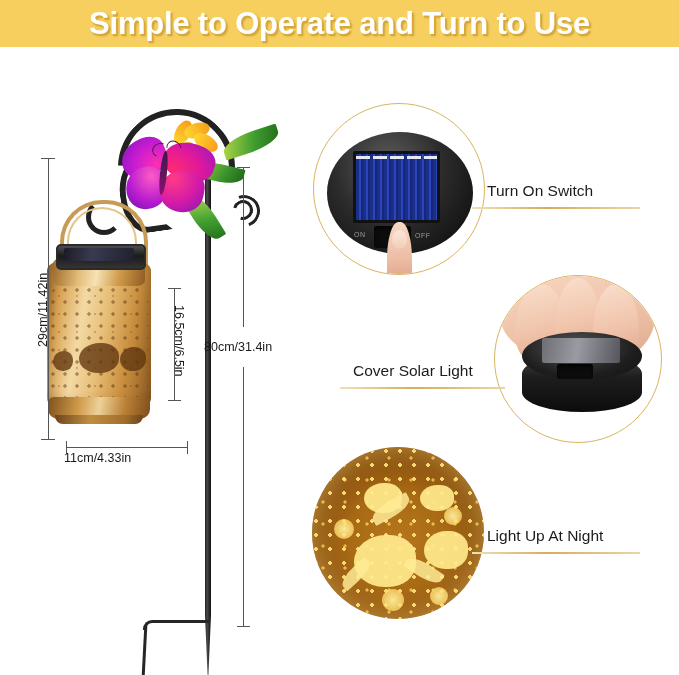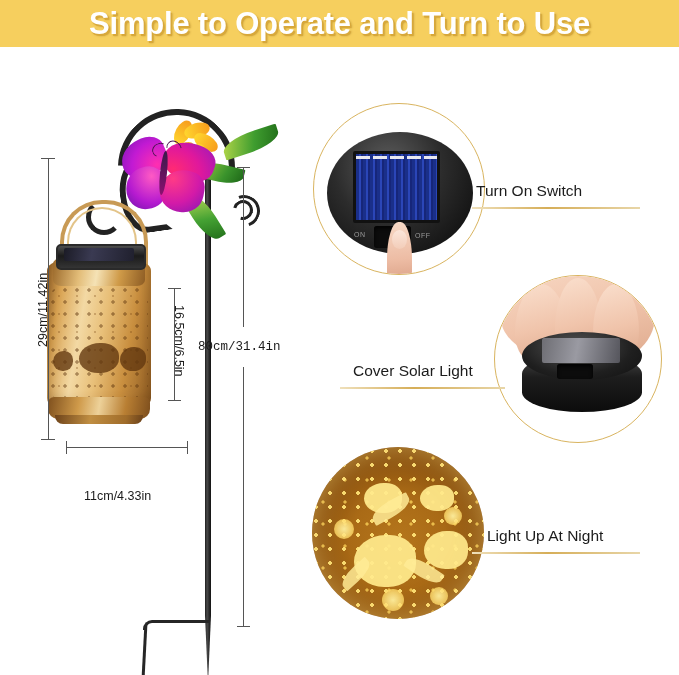--- a/index.html
+++ b/index.html
@@ -338,44 +338,44 @@
   <div class="lantern-panel"></div>
 
   <div class="dimline v-line" style="left:48px;top:111px;height:282px;"></div>
   <div class="tick" style="left:41px;top:111px;width:14px;height:1px;"></div>
   <div class="tick" style="left:41px;top:392px;width:14px;height:1px;"></div>
   <div class="dim-text rot-ccw" style="left:36px;top:300px;">29cm/11.42in</div>
 
   <div class="dimline h-line" style="left:66px;top:400px;width:122px;"></div>
   <div class="tick" style="left:66px;top:394px;width:1px;height:13px;"></div>
   <div class="tick" style="left:187px;top:394px;width:1px;height:13px;"></div>
-  <div class="dim-text" style="left:84px;top:404px;margin-top:38px;">11cm/4.33in</div>
+  <div class="dim-text" style="left:64px;top:404px;">11cm/4.33in</div>
 
   <div class="dimline v-line" style="left:174px;top:241px;height:113px;"></div>
   <div class="tick" style="left:168px;top:241px;width:13px;height:1px;"></div>
   <div class="tick" style="left:168px;top:353px;width:13px;height:1px;"></div>
   <div class="dim-text rot-cw" style="left:186px;top:258px;">16.5cm/6.5in</div>
 
   <div class="dimline v-line" style="left:243px;top:120px;height:160px;"></div>
   <div class="dimline v-line" style="left:243px;top:320px;height:260px;"></div>
   <div class="tick" style="left:237px;top:120px;width:13px;height:1px;"></div>
   <div class="tick" style="left:237px;top:579px;width:13px;height:1px;"></div>
-  <div class="dim-text" style="left:198px;top:293px;font-family:Liberation Mono, monospace;">80cm/31.4in</div>
+  <div class="dim-text" style="left:204px;top:293px;">80cm/31.4in</div>
 </div>
 
 <div class="callout-circle" style="left:313px;top:103px;width:170px;height:170px;">
   <div class="cap-base" style="left:13px;top:28px;width:146px;height:122px;"></div>
   <div class="solar-cell" style="left:39px;top:47px;width:81px;height:66px;"></div>
   <div class="switch-well" style="left:60px;top:122px;width:37px;height:22px;"></div>
   <div class="switch-txt" style="left:40px;top:127px;">ON</div>
   <div class="switch-txt" style="left:101px;top:128px;">OFF</div>
   <div class="finger" style="left:73px;top:118px;width:25px;height:62px;"></div>
   <div class="finger-nail" style="left:78px;top:126px;width:15px;height:19px;"></div>
 </div>
-<div class="callout-label" style="left:476px;top:182px;">Turn On Switch</div>
+<div class="callout-label" style="left:487px;top:182px;">Turn On Switch</div>
 <div class="callout-rule" style="left:472px;top:207px;width:168px;"></div>
 
 <div class="callout-circle" style="left:494px;top:275px;width:166px;height:166px;">
   <div class="hand-blob" style="left:6px;top:-28px;width:154px;height:118px;"></div>
   <div class="hand-blob" style="left:20px;top:8px;width:52px;height:80px;border-radius:50% 50% 38% 42%/62% 60% 40% 38%;"></div>
   <div class="hand-blob" style="left:60px;top:2px;width:46px;height:82px;border-radius:50% 50% 38% 42%/62% 60% 40% 38%;"></div>
   <div class="hand-blob" style="left:98px;top:8px;width:46px;height:78px;border-radius:50% 50% 38% 42%/62% 60% 40% 38%;"></div>
   <div class="lid-disc" style="left:27px;top:78px;width:120px;height:58px;"></div>
   <div class="lid-top" style="left:27px;top:56px;width:120px;height:48px;"></div>
   <div class="lid-panel" style="left:47px;top:62px;width:78px;height:25px;"></div>

